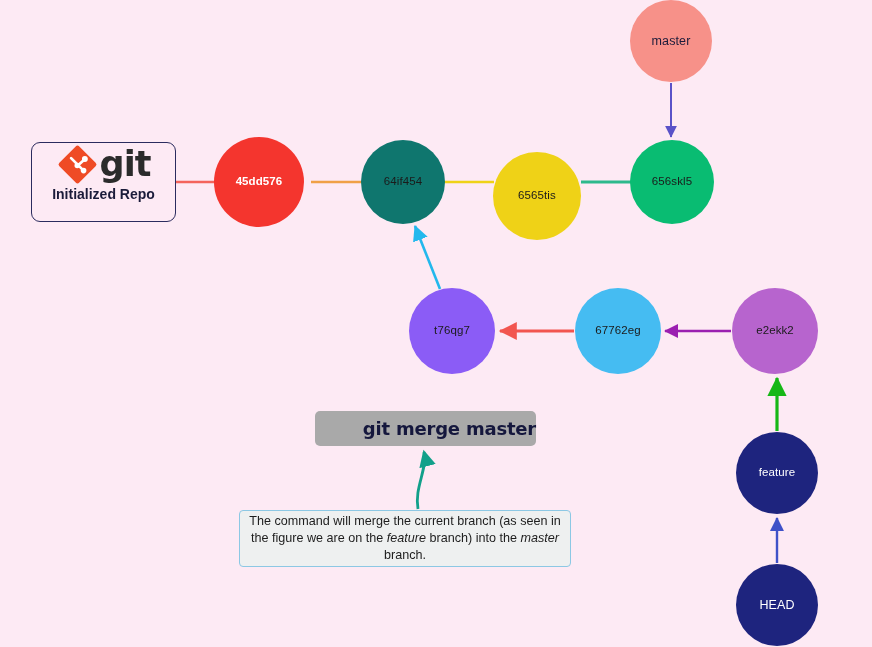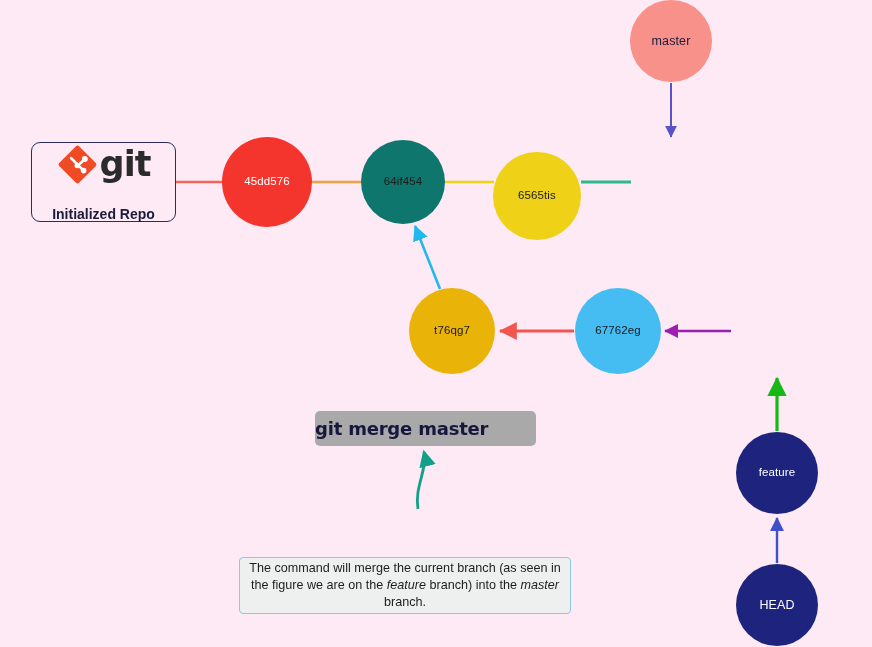--- a/index.html
+++ b/index.html
@@ -53,21 +53,21 @@
     top: 142px;
     width: 145px;
     height: 80px;
     background: #fdeaf4;
     border: 1.6px solid #2b2b5e;
     border-radius: 9px;
     box-sizing: border-box;
     display: flex;
     flex-direction: column;
     align-items: center;
-    justify-content: space-between;
+    justify-content: flex-start;
     gap: 1px;
   }
   #repo-logo-row {
     display: flex;
     align-items: center;
     justify-content: center;
     gap: 2px;
     height: 43px;
   }
   .git-mark {
@@ -94,21 +94,21 @@
   #command-banner {
     position: absolute;
     left: 315px;
     top: 411px;
     width: 221px;
     height: 35px;
     background: #a9a9a9;
     border-radius: 5px;
     display: flex;
     align-items: center;
-    justify-content: flex-start;
+    justify-content: flex-end;
     box-sizing: border-box;
   }
   #command-banner .txt {
     font-family: "DejaVu Sans", sans-serif;
     font-size: 18px;
     font-weight: bold;
     color: #15173d;
     letter-spacing: -0.2px;
   }
 
@@ -120,21 +120,20 @@
     width: 332px;
     height: 57px;
     background: #eef0f0;
     border: 1.4px solid #8cc8e4;
     border-radius: 4px;
     box-sizing: border-box;
     display: flex;
     align-items: center;
     justify-content: center;
     padding: 2px 7px;
-    margin-top: 47px;
   }
   #annotation-text {
     font-size: 12.6px;
     color: #1d1d1d;
     line-height: 1.37;
     text-align: center;
   }
   #annotation-text i { font-style: italic; }
 </style>
 </head>
@@ -213,34 +212,40 @@
     <span class="txt">git merge master</span>
   </div>
 
   <div id="annotation-box">
     <div id="annotation-text"><span>The command will merge the current branch (as seen in the figure we are on the </span><i>feature</i><span> branch) into the </span><i>master</i><span> branch.</span></div>
   </div>
 
 <div class="node" style="left: 630px; top: 0px; width: 82px; height: 82px; background: rgb(247, 145, 137);">
       <span class="node-label big" style="color: rgb(27, 27, 58);">master</span>
     </div>
-    <div class="node" style="left: 222px; top: 137px; width: 90px; height: 90px; background: rgb(244, 53, 46);">
+    <div class="node" style="left: 214px; top: 137px; width: 90px; height: 90px; background: rgb(244, 53, 46); font-weight: bold;">
       <span class="node-label" style="color: rgb(255, 255, 255);">45dd576</span>
     </div>
     <div class="node" style="left: 361px; top: 140px; width: 84px; height: 84px; background: #0f766e;">
       <span class="node-label" style="color: rgb(27, 27, 27);">64if454</span>
     </div>
     <div class="node" style="left: 493px; top: 152px; width: 88px; height: 88px; background: rgb(239, 210, 23);">
       <span class="node-label" style="color: rgb(27, 27, 27);">6565tis</span>
     </div>
-    <div class="node" style="left: 409px; top: 288px; width: 86px; height: 86px; background: #eab308;">
+    <div class="node" style="left: 630px; top: 140px; width: 84px; height: 84px; background: rgb(9, 188, 114);">
+      <span class="node-label" style="color: rgb(27, 27, 27);">656skl5</span>
+    </div>
+    <div class="node" style="left: 409px; top: 288px; width: 86px; height: 86px; background: #8b5cf6;">
       <span class="node-label" style="color: rgb(27, 27, 27);">t76qg7</span>
     </div>
     <div class="node" style="left: 575px; top: 288px; width: 86px; height: 86px; background: rgb(69, 188, 242);">
       <span class="node-label" style="color: rgb(27, 27, 27);">67762eg</span>
     </div>
+    <div class="node" style="left: 732px; top: 288px; width: 86px; height: 86px; background: rgb(183, 100, 206);">
+      <span class="node-label" style="color: rgb(27, 27, 27);">e2ekk2</span>
+    </div>
     <div class="node" style="left: 736px; top: 432px; width: 82px; height: 82px; background: rgb(30, 36, 126);">
       <span class="node-label" style="color: rgb(255, 255, 255);">feature</span>
     </div>
     <div class="node" style="left: 736px; top: 564px; width: 82px; height: 82px; background: rgb(30, 36, 126);">
       <span class="node-label big" style="color: rgb(255, 255, 255);">HEAD</span>
     </div>
   </div>
 
 </body></html>

